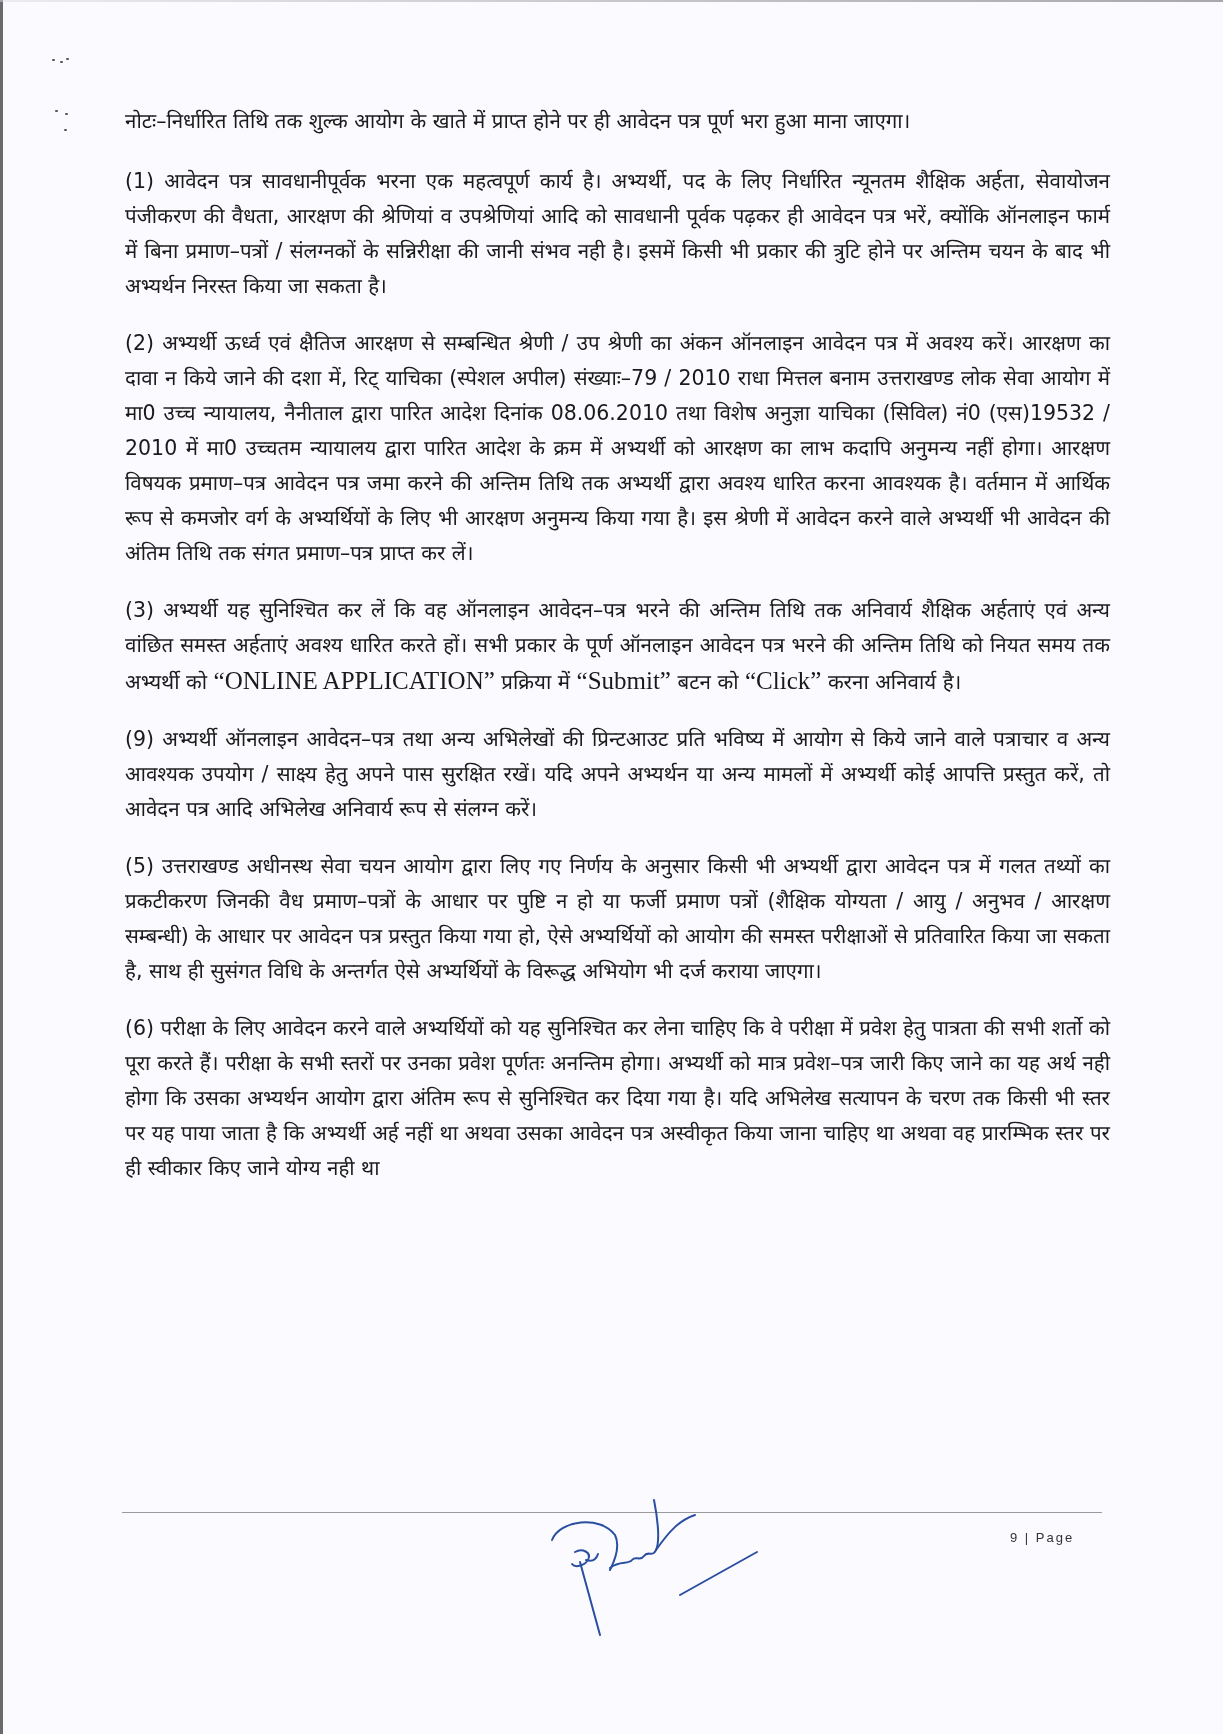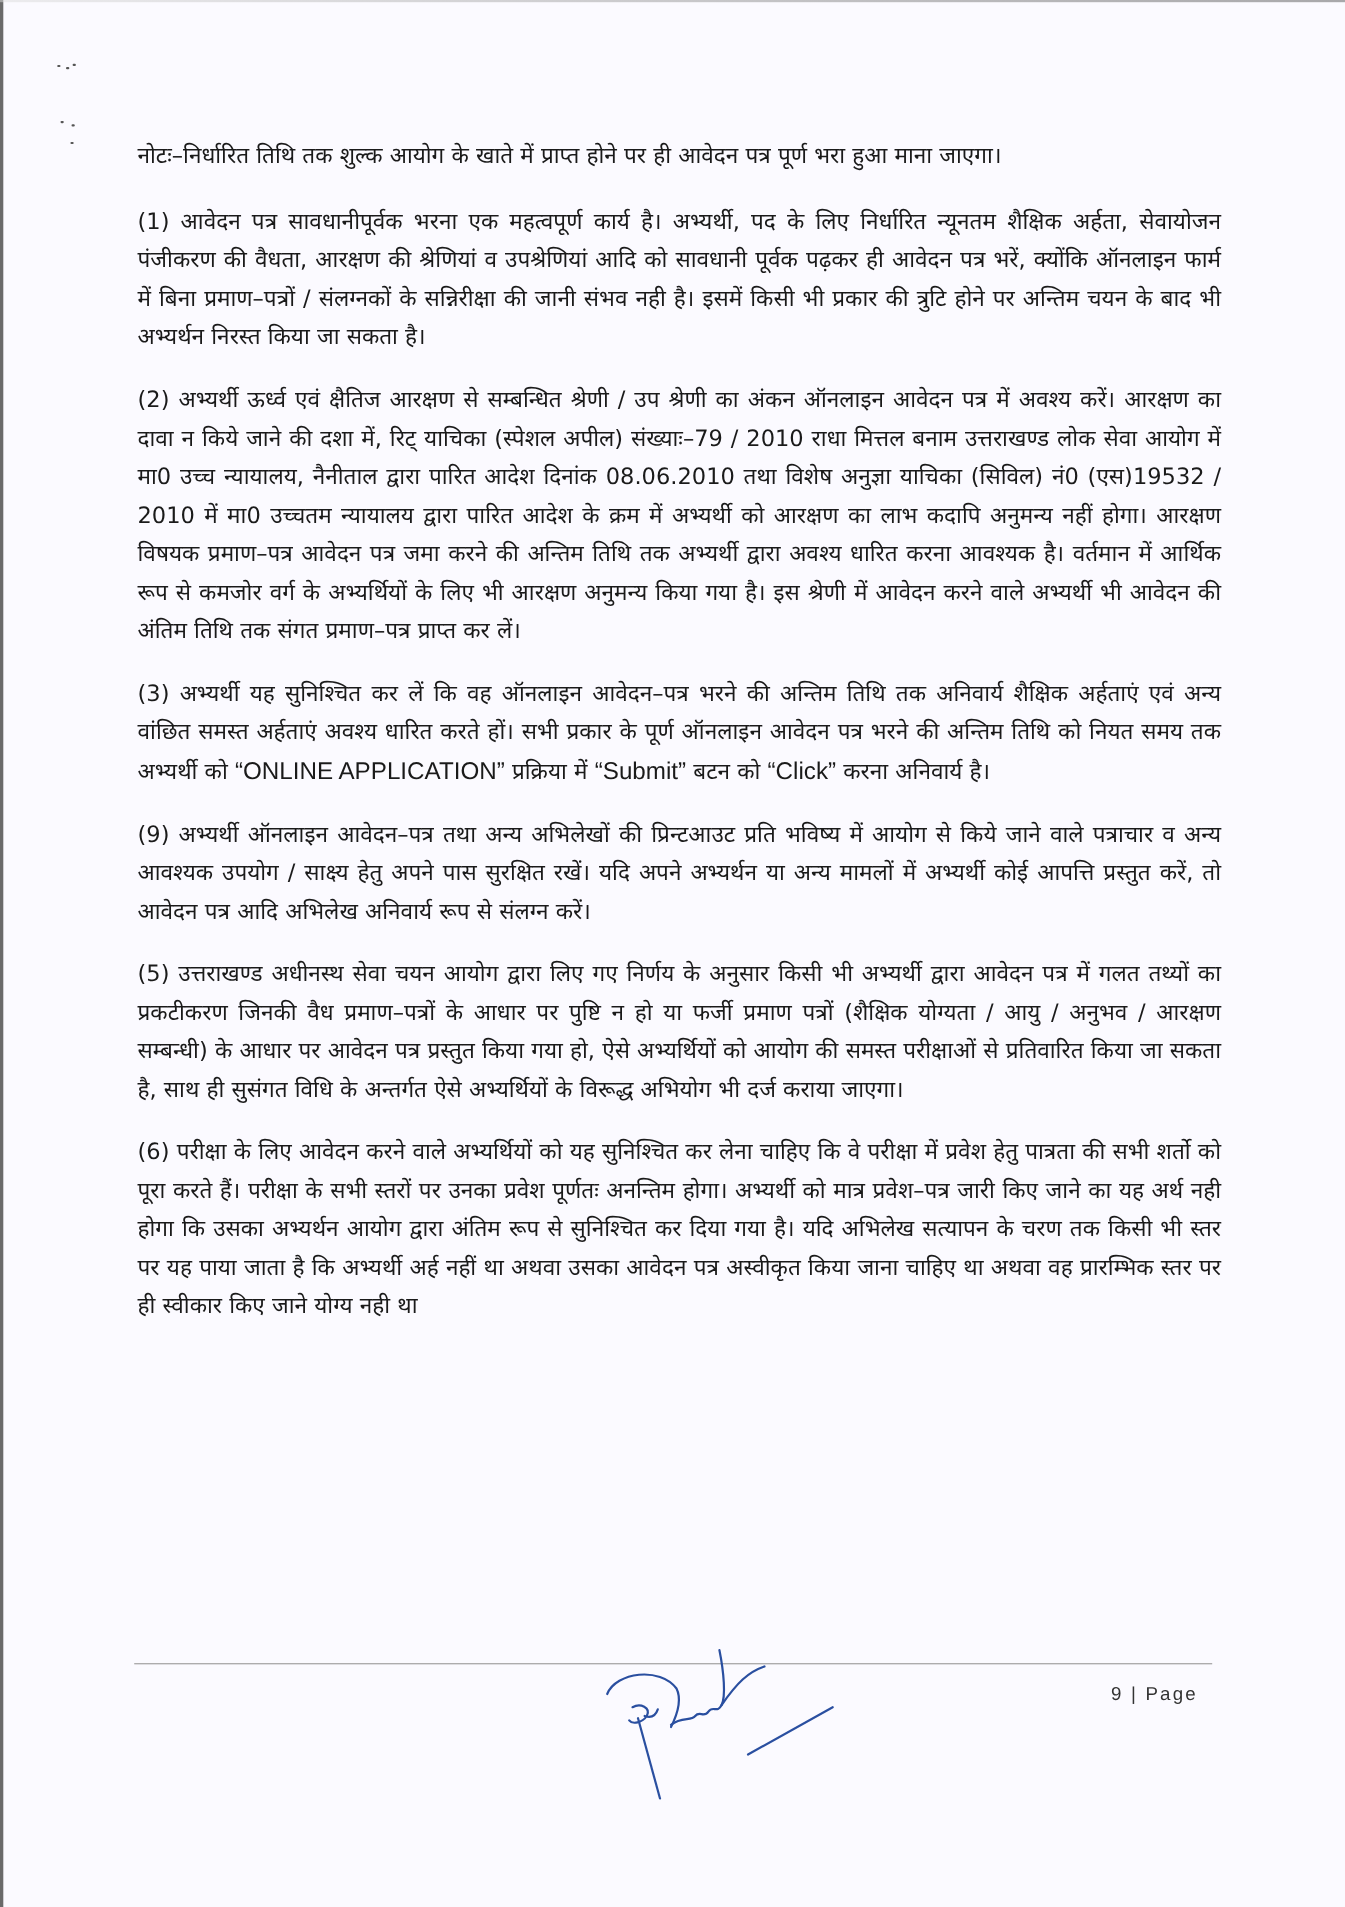--- a/index.html
+++ b/index.html
@@ -8,31 +8,31 @@
       background: #fbfaff;
       position: relative; overflow: hidden;
       font-family: "DejaVu Sans", "Liberation Sans", sans-serif;
       color: #1a1a1a;
     }
     .left-edge { position: absolute; left: 0; top: 0; width: 3px; height: 1734px; background: #6a6a6a; }
     .top-edge { position: absolute; left: 0; top: 0; width: 1223px; height: 2px; background: linear-gradient(90deg, #ddd, #888 60%, #555); opacity: .5; }
     .specks { position: absolute; left: 50px; top: 55px; width: 30px; height: 90px; }
     .specks i { position: absolute; width: 3px; height: 2px; background: #555; border-radius: 1px; }
     .page {
-      position: absolute; left: 125px; top: 124px; width: 985px;
+      position: absolute; left: 125px; top: 104px; width: 985px;
       font-size: 20.5px; line-height: 35px;
     }
     .note { margin: 0 0 25px 0; text-align: justify; }
     .heading { margin: 0 0 24px 0; font-size: 20.5px; }
     .heading .num { margin-right: 6px; }
     .heading .txt { text-decoration: underline; text-underline-offset: 5px; }
     .para { margin: 0 0 22px 0; text-align: justify; }
-    .en { font-family: Liberation Sans, sans-serif; font-size: 22px; }
+    .en { font-family: Liberation Serif, serif; font-size: 25px; }
     .footer-line { position: absolute; left: 122px; top: 1512px; width: 980px; height: 1px; background: #9a9a9a; }
-    .page-num { position: absolute; left: 1010px; top: 1530px; font-size: 17px; color: #333; letter-spacing: 2px; font-family: "Liberation Sans", sans-serif; }
+    .page-num { position: absolute; left: 1010px; top: 1530px; font-size: 13px; color: #333; letter-spacing: 2px; font-family: "Liberation Sans", sans-serif; }
     .signature { position: absolute; left: 520px; top: 1490px; width: 260px; height: 170px; }
   </style>
 </head>
 <body>
 
 <div class="left-edge"></div>
 <div class="top-edge"></div>
 <div class="specks">
   <i style="left:2px;top:4px"></i>
     <i style="left:10px;top:6px"></i>

